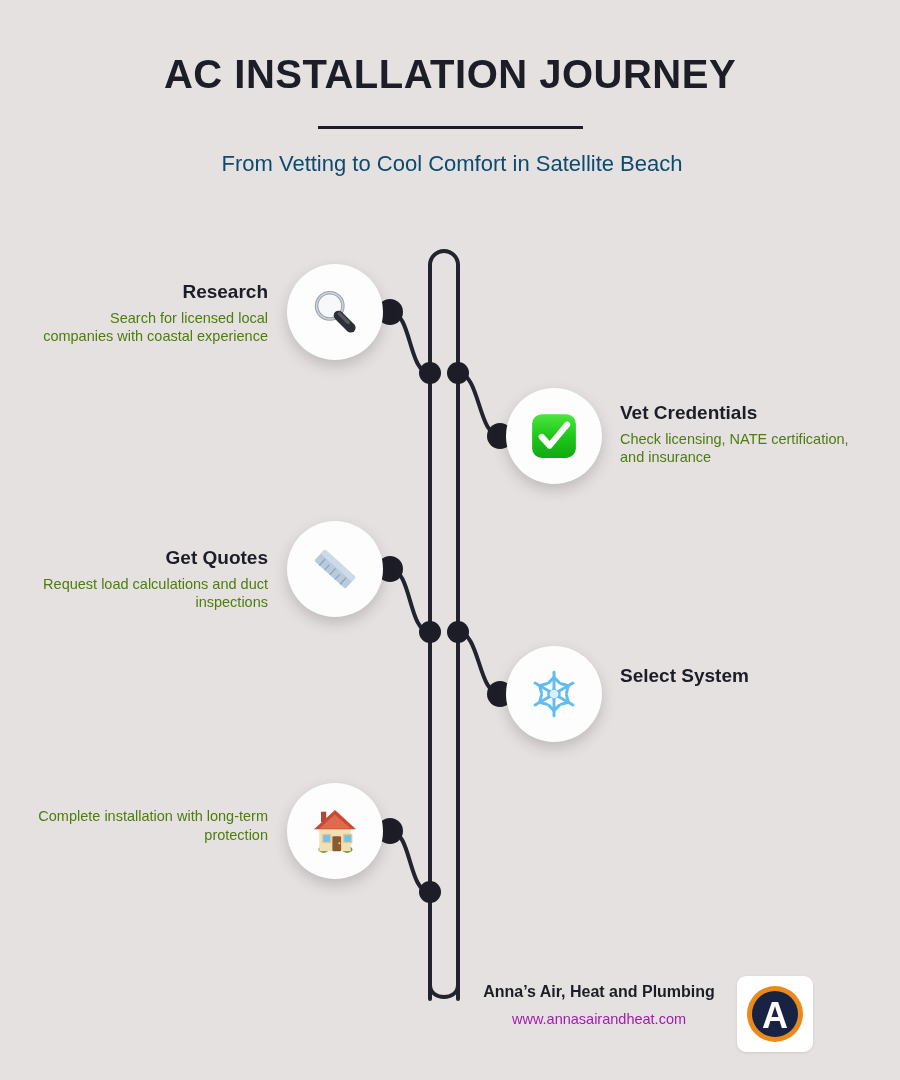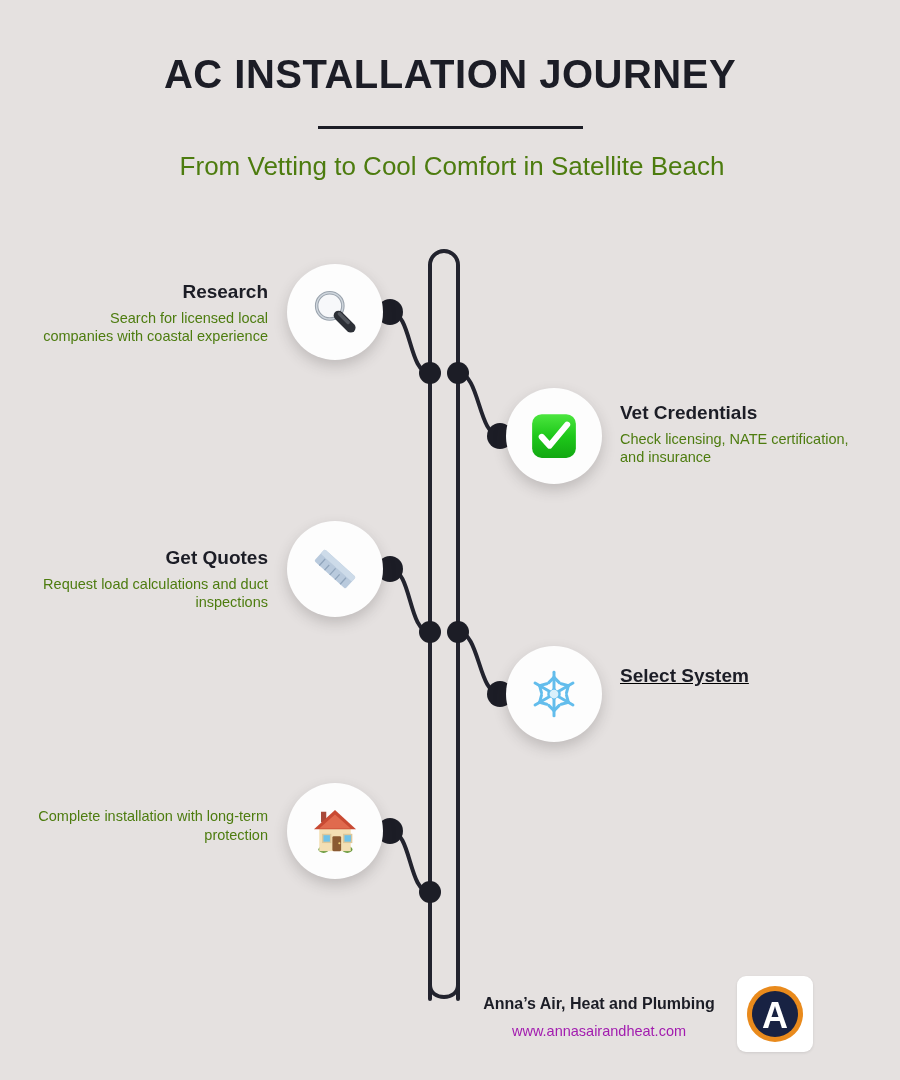--- a/index.html
+++ b/index.html
@@ -38,23 +38,23 @@
     margin: 0;
     text-transform: uppercase;
   }
   .divider {
     width: 265px;
     height: 3px;
     background: #1c1d26;
     margin: 30px auto 0 auto;
   }
   .subtitle {
-    font-size: 26px;
+    font-size: 22px;
     font-weight: normal;
-    color: #4d7c0f;
+    color: #0c4a6e;
     margin: 22px 0 0 4px;
     line-height: 1.2;
   }
 
   
   #track {
     position: absolute;
     left: 0; top: 0;
     width: 900px;
     height: 1080px;
@@ -106,21 +106,20 @@
     margin: 0;
   }
 
   
   .footer {
     position: absolute;
     left: 465px;
     top: 978px;
     width: 268px;
     text-align: center;
-    margin-top: 12px;
   }
   .brand {
     font-size: 16px;
     font-weight: bold;
     color: #1c1d26;
     margin: 0;
     line-height: 1.2;
     white-space: nowrap;
   }
   .site {
@@ -274,21 +273,21 @@
             <path d="M32,7 L32,57"></path>
             <path d="M32,13 L26,19"></path>
               <path d="M32,13 L38,19"></path>
             <path d="M32,51 L26,45"></path>
               <path d="M32,51 L38,45"></path>
           </g>
         </g>
         <circle cx="32" cy="32" r="5" fill="#d9f0fb"></circle>
       </svg>
     </div>
-    <div class="txt left-al" style="left:620px; top:661px;text-decoration:underline;">
+    <div class="txt left-al" style="left:620px; top:661px;">
       <p class="step-title">Select System</p>
     </div>
   </div>
 
   <div class="step">
     <div class="bubble" style="left:287px; top:779px;">
       <svg class="glyph" viewBox="0 0 64 64">
         <ellipse cx="19" cy="53" rx="6" ry="4" fill="#6b9c3f"></ellipse>
         <ellipse cx="46" cy="53" rx="6" ry="4" fill="#6b9c3f"></ellipse>
         <rect x="16" y="10" width="6" height="12" fill="#a8493a"></rect>

